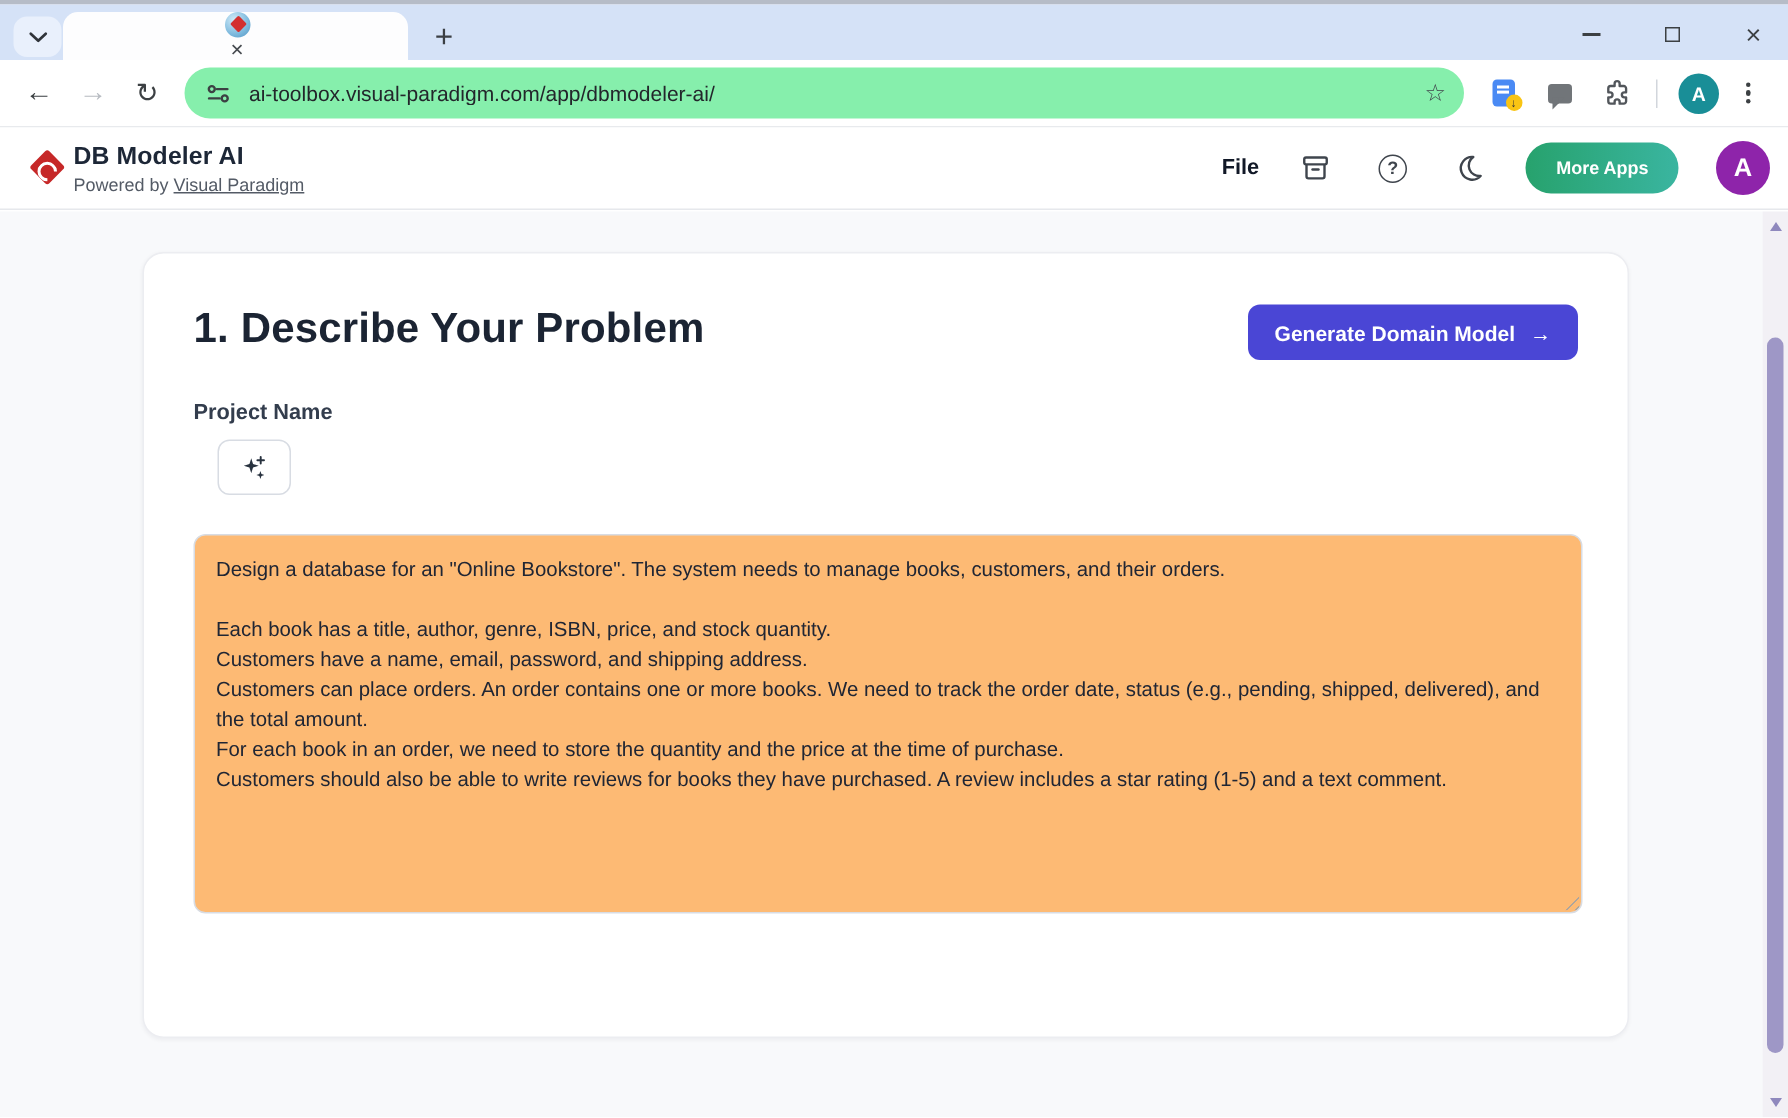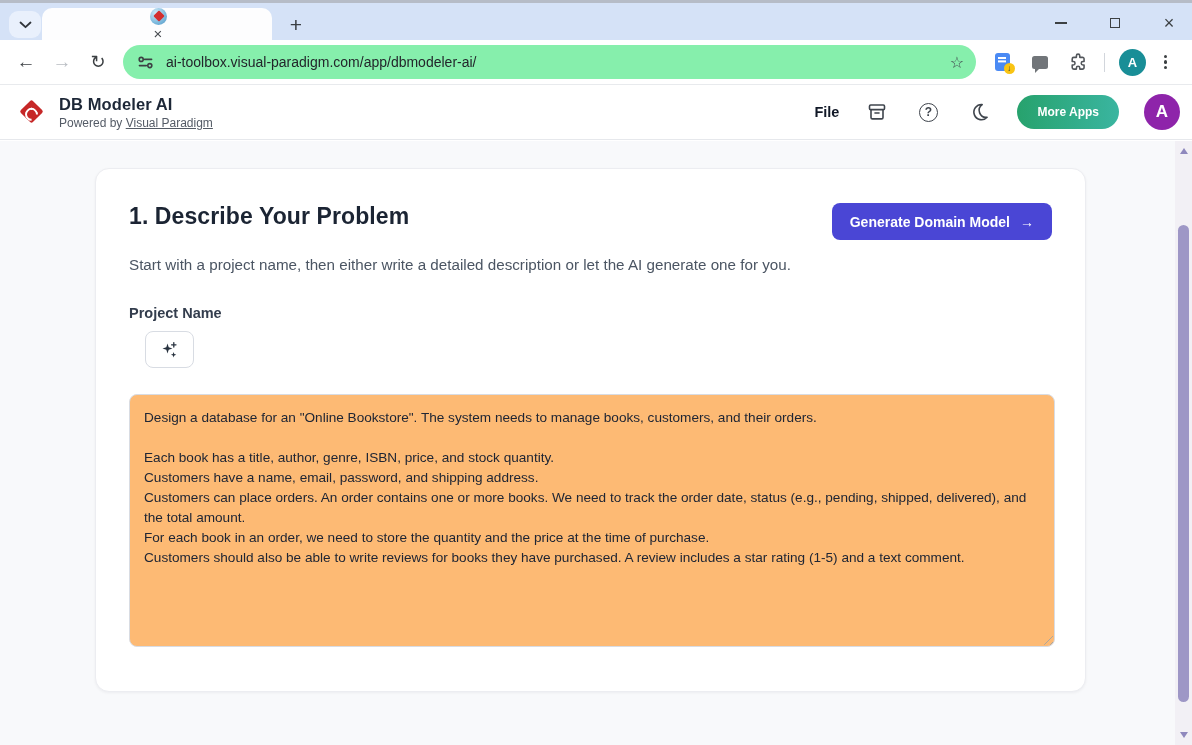--- a/index.html
+++ b/index.html
@@ -44,36 +44,36 @@
   .dots { display:flex; flex-direction:column; gap:2.6px; cursor:pointer; padding:4px; }
   .dots i { width:3.2px; height:3.2px; border-radius:50%; background:#3c4043; }
 
   
   .appbar { position:absolute; left:0; top:85px; width:100%; height:55px; background:#fff; border-bottom:1px solid #e6e8ec; display:flex; align-items:center; }
   .logo { position:relative; width:38px; height:38px; margin-left:11px; flex:none; cursor:pointer; }
   .globe { width:38px; height:38px; border-radius:50%; background:radial-gradient(circle at 35% 30%, #ddeffa, #8ec3e4 55%, #4e96c6); }
   .globe svg { position:absolute; left:0; top:0; }
   .vp-diamond { position:absolute; left:12px; top:10px; width:17px; height:17px; background:#c62828; transform:rotate(45deg); border-radius:2px; box-shadow:0 0 0 1px rgba(255,255,255,.6); }
   .vp-diamond::after { content:""; position:absolute; left:4px; top:4px; width:9px; height:9px; border:2px solid #fff; border-right-color:transparent; border-radius:50%; }
-  .app-id { margin-left:10px; }
+  .app-id { }
   .app-name { font-size:16.5px; font-weight:700; color:#1d2737; letter-spacing:.1px; }
   .powered { font-size:12px; color:#545b66; margin-top:2px; }
   .powered a { color:#545b66; text-decoration:underline; cursor:pointer; }
   .appbar-right { margin-left:auto; display:flex; align-items:center; gap:25px; padding-right:12px; }
   .file-menu { font-size:14.5px; font-weight:600; color:#111827; cursor:pointer; }
   .hdr-ic { width:26px; height:26px; display:flex; align-items:center; justify-content:center; cursor:pointer; color:#3f454d; }
   .help-circ { width:19px; height:19px; border-radius:50%; border:1.6px solid #3f454d; display:flex; align-items:center; justify-content:center; font-size:12px; font-weight:600; color:#3f454d; }
   .more-apps { height:34px; padding:0 20px; border:none; border-radius:17px; background:linear-gradient(90deg,#27a26d,#3ab5a0); color:#fff; font-size:12px; font-weight:700; font-family:inherit; cursor:pointer; }
   .app-avatar { width:36px; height:36px; border-radius:50%; background:#8e24aa; color:#fff; font-size:17px; font-weight:700; display:flex; align-items:center; justify-content:center; cursor:pointer; }
 
   
   .main { position:absolute; left:0; top:141px; width:1175px; height:604px; background:#f8f9fb; }
   .card { position:absolute; left:95px; top:27px; width:991px; height:524px; background:#fff; border:1px solid #ecedf1; border-radius:14px; box-shadow:0 1px 3px rgba(16,24,40,.05); padding:34px 33px; }
   .card-head { display:flex; align-items:flex-start; justify-content:space-between; }
-  .h1 { font-size:23px; font-weight:700; color:#1b2433; letter-spacing:.1px; }
+  .h1 { font-size:28px; font-weight:700; color:#1b2433; letter-spacing:.1px; }
   .gen-btn { display:flex; align-items:center; gap:10px; height:37px; padding:0 18px; border:none; border-radius:8px; background:#4a46d5; color:#fff; font-size:14px; font-weight:700; font-family:inherit; cursor:pointer; }
   .subtitle { margin-top:13px; max-width:700px; font-size:15.2px; line-height:1.62; color:#4b5563; }
   .field-label { margin-top:27px; font-size:14.5px; font-weight:700; color:#333d4d; }
   .input-row { margin-top:10px; display:flex; align-items:center; }
   .name-input { width:707px; height:39px; border:1px solid #d8dce3; border-radius:8px; padding:0 14px; font-size:15px; color:#1b2433; font-family:inherit; background:#fff; outline:none; }
   .ai-btn { margin-left:16px; display:flex; align-items:center; gap:9px; height:37px; padding:0 15px; border:1px solid #d8dce3; border-radius:8px; background:#fff; font-size:14px; font-weight:700; color:#28323f; font-family:inherit; cursor:pointer; }
   .ta-wrap { position:relative; margin-top:26px; width:926px; height:253px; }
   .desc-ta { width:100%; height:100%; border:1px solid #d8dce3; border-radius:8px; padding:13px 14px; font-size:13.6px; line-height:20px; color:#20263 4; color:#202634; font-family:inherit; resize:none; outline:none; background:#fdba74; }
   .grip { position:absolute; right:2px; bottom:2px; width:13px; height:13px; cursor:nwse-resize;
           background:repeating-linear-gradient(135deg, transparent 0 3px, #9aa0a6 3px 4.2px);
@@ -195,21 +195,20 @@
 
   <div class="main">
     <div class="card">
       <div class="card-head">
         <div class="h1">1. Describe Your Problem</div>
         <button class="gen-btn">
           <span>Generate Domain Model</span>
           <span>→</span>
         </button>
       </div>
-      <div class="subtitle">Start with a project name, then either write a detailed description or let the AI generate one for you.</div>
       <div class="field-label">Project Name</div>
       <div class="input-row">
         <button class="ai-btn">
           <svg width="17" height="17" viewBox="0 0 17 17">
               <path d="M6.5 2.5 L7.7 6.3 L11.5 7.5 L7.7 8.7 L6.5 12.5 L5.3 8.7 L1.5 7.5 L5.3 6.3 Z" fill="#28323f"></path>
               <path d="M12.8 1.6 v4.4 M10.6 3.8 h4.4" stroke="#28323f" stroke-width="1.3" stroke-linecap="round"></path>
               <path d="M12.6 11 l.7 2 2 .7 -2 .7 -.7 2 -.7 -2 -2 -.7 2 -.7 Z" fill="#28323f"></path>
             </svg>
         </button>
       </div>

